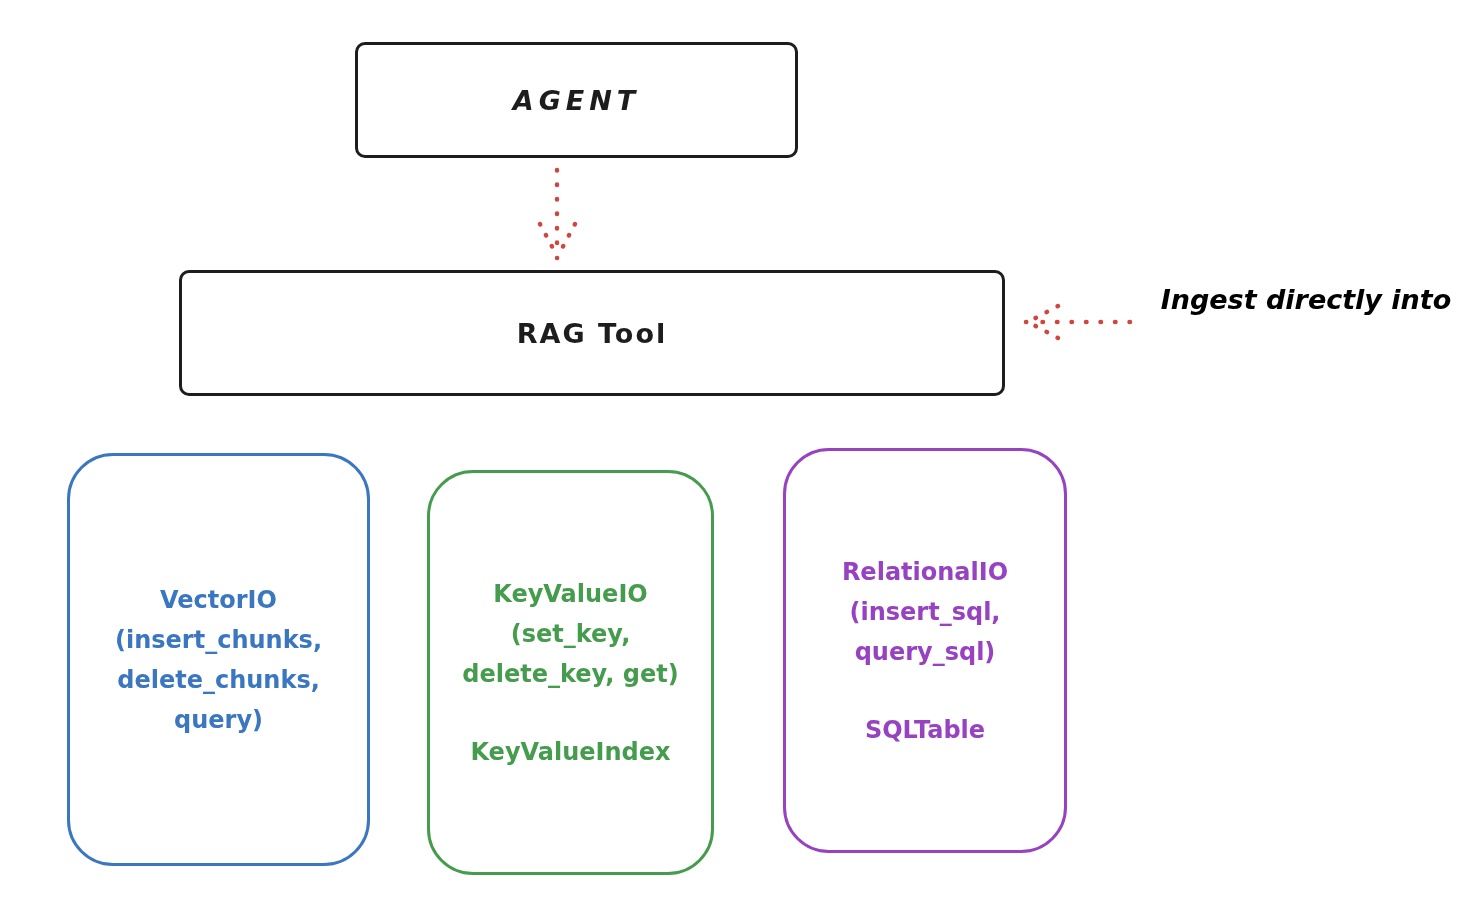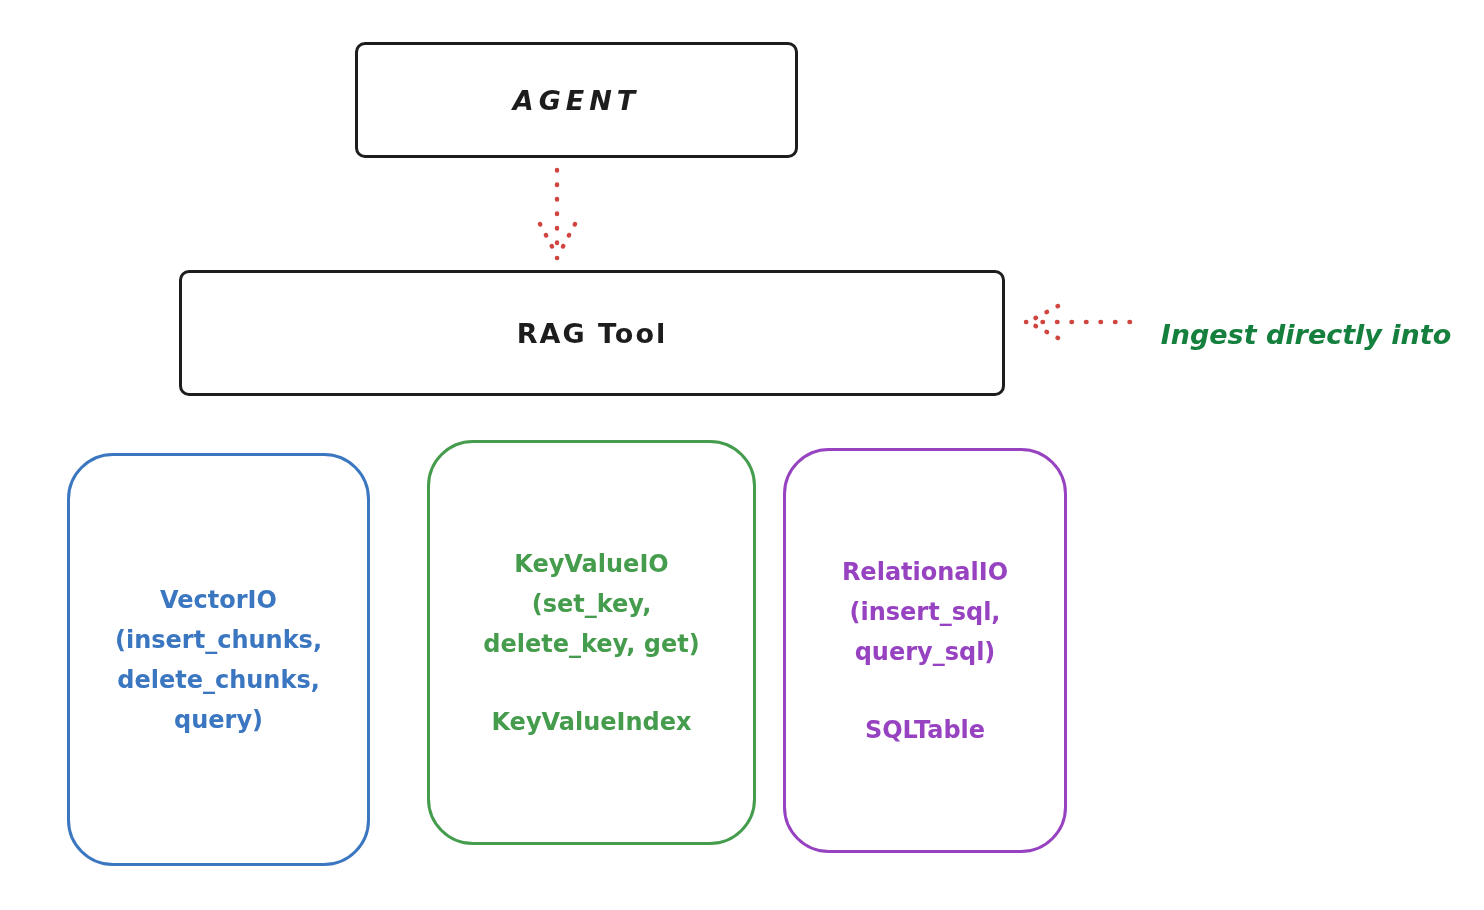--- a/index.html
+++ b/index.html
@@ -51,21 +51,21 @@
     font-weight: 600;
     line-height: 40px;
   }
   .io-box .io-footer {
     font-size: 24px;
     font-weight: 600;
     line-height: 40px;
     text-align: center;
   }
   .vector-box     { left: 67px;  top: 453px; width: 303px; height: 413px; }
-  .keyvalue-box   { left: 427px; top: 440px; width: 329px; height: 405px; }
+  .keyvalue-box   { left: 427px; top: 470px; width: 287px; height: 405px; }
   .relational-box { left: 783px; top: 448px; width: 284px; height: 405px; }
 
   .arrow-layer {
     position: absolute;
     left: 0; top: 0;
     width: 1484px;
     height: 910px;
     pointer-events: none;
   }
   .annotation {
@@ -103,21 +103,21 @@
     </g>
 
     <g stroke="currentColor" fill="none" stroke-width="4.5" stroke-linecap="round">
       <path d="M1130 322 L1036 322" stroke-dasharray="0.5 14"></path>
       <path d="M1058 306 L1030 321" stroke-dasharray="0.5 12"></path>
       <path d="M1058 338 L1030 323" stroke-dasharray="0.5 12"></path>
       <path d="M1026 322 L1026 322" stroke-dasharray="0.5 12"></path>
     </g>
   </svg>
 
-  <div class="annotation" style="color: #15803d; margin-top: 35px;">
+  <div class="annotation" style="color: #000000;">
     <div>Ingest directly into</div>
   </div>
 
   <div class="node io-box vector-box" style="color: rgb(59, 118, 192);">
     <div class="io-body">VectorIO
 (insert_chunks,
 delete_chunks,
 query)</div>
   </div>
 

